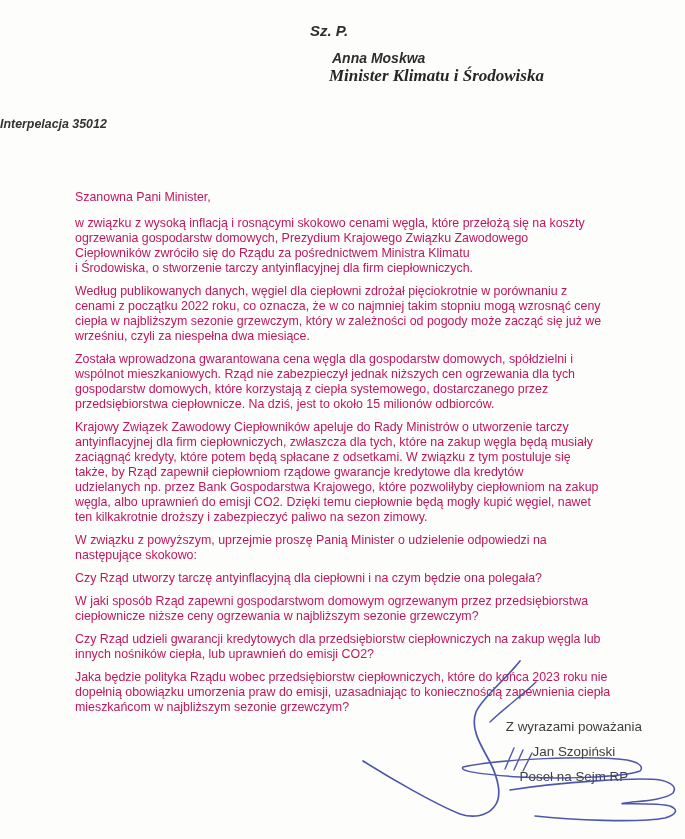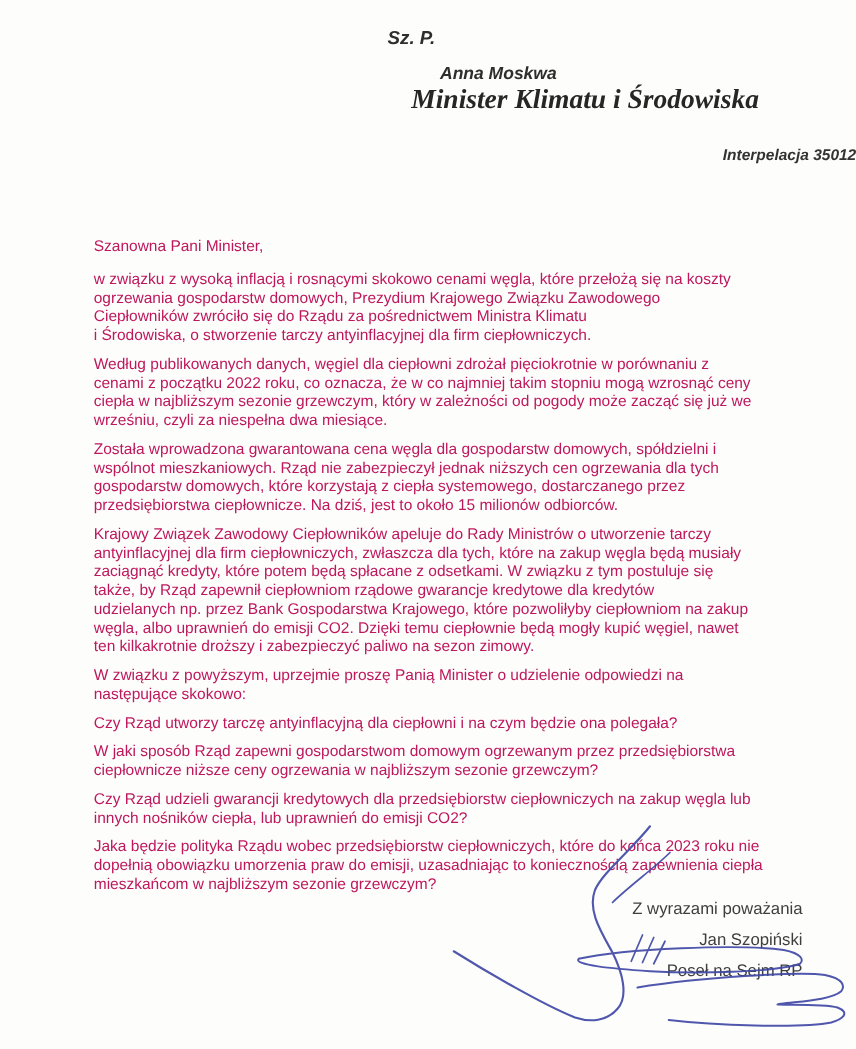--- a/index.html
+++ b/index.html
@@ -26,39 +26,38 @@
     color: #2e2e2e;
   }
   .recipient-name {
     position: absolute;
     left: 332px;
     top: 50px;
     font-size: 14px;
     font-weight: bold;
     font-style: italic;
     color: #2e2e2e;
-    margin-left: 20px;
   }
   .recipient-title {
     position: absolute;
     left: 329px;
     top: 66px;
     font-family: "Liberation Serif", serif;
-    font-size: 22px;
+    font-size: 17px;
     font-weight: bold;
     font-style: italic;
     color: #262626;
   }
   
   .heading {
     position: absolute;
     left: 0;
     right: 0;
     top: 117px;
-    text-align: right;
+    text-align: left;
     font-weight: bold;
     font-style: italic;
     color: #333333;
     font-size: 12.4px;
     line-height: 14.7px;
   }
   .doc-subject {
     white-space: pre-line;
   }
   
@@ -76,21 +75,21 @@
     white-space: pre-line;
   }
   .body p.greeting {
     margin-bottom: 11px;
   }
   
   .closing {
     position: absolute;
     top: 719px;
     right: 43px;
-    text-align: right;
+    text-align: center;
     font-size: 13.4px;
     line-height: 15px;
     color: #3e3e3e;
   }
   .closing div {
     margin-bottom: 10px;
   }
   
   .signature {
     position: absolute;

